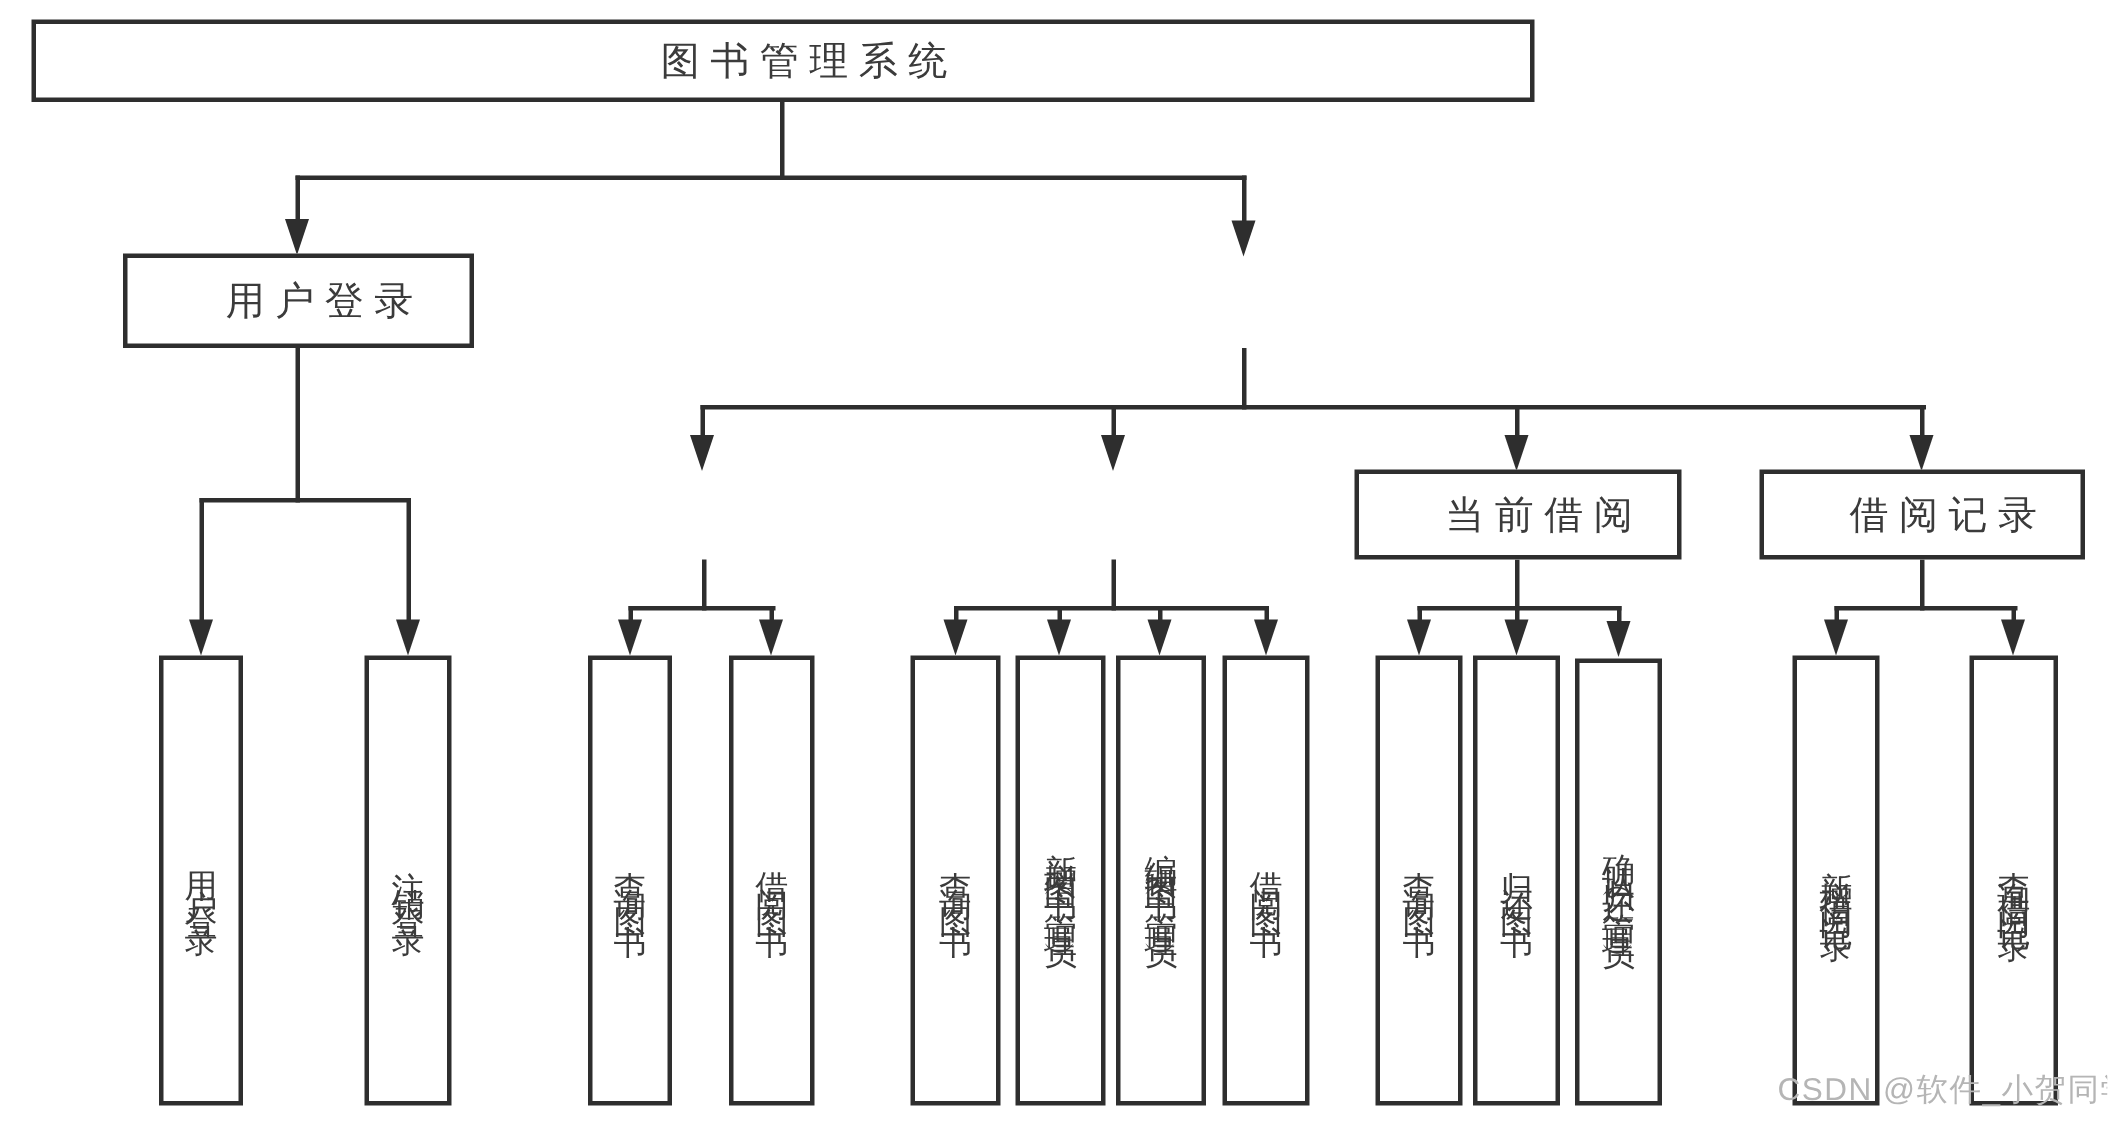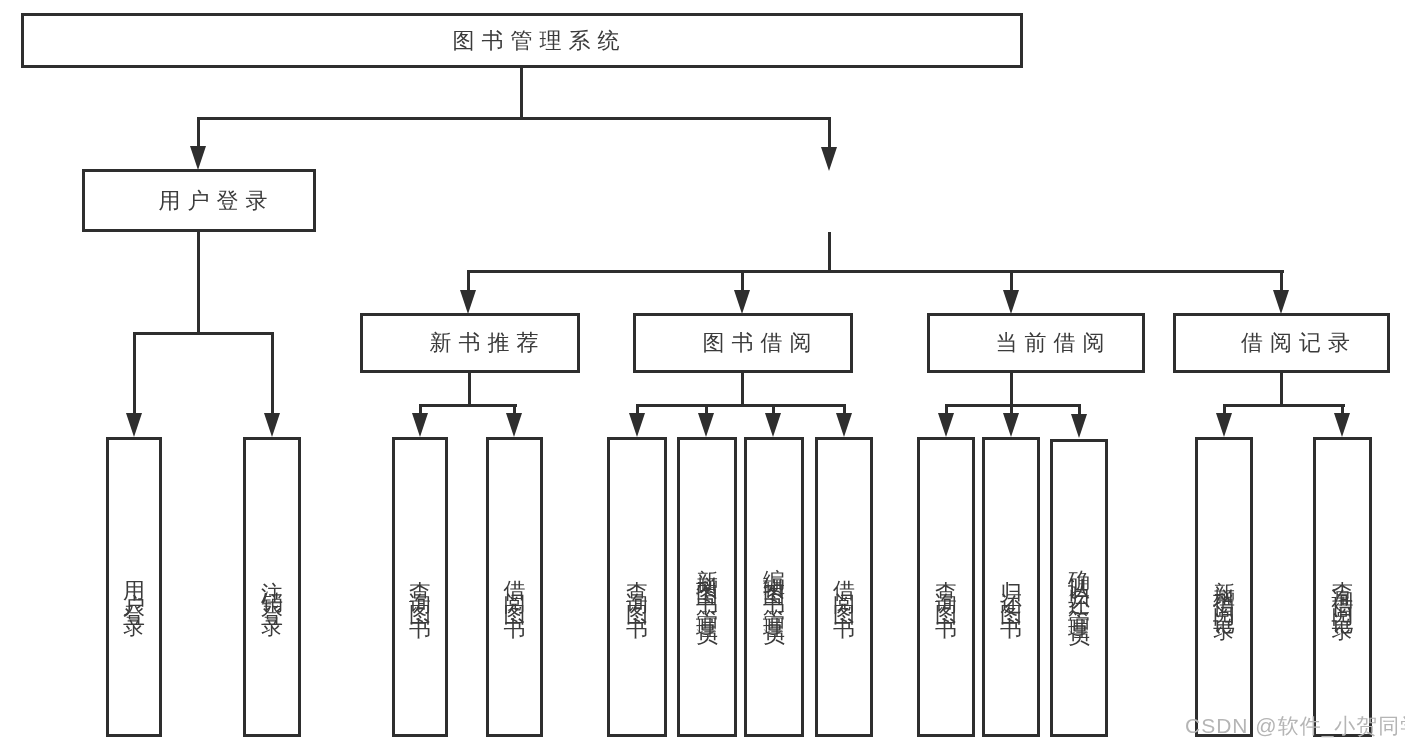--- a/index.html
+++ b/index.html
@@ -20,21 +20,21 @@
     background: #ffffff;
     border: 3px solid #2e2e2e;
     box-sizing: border-box;
     display: flex;
     align-items: center;
     justify-content: center;
     color: #3b3b3b;
     z-index: 2;
   }
   .hbox {
-    font-size: 22px;
+    font-size: 26px;
     letter-spacing: 7px;
     text-indent: 7px;
     white-space: nowrap;
     padding-left: 28px;
   }
   .vbox {
     writing-mode: vertical-rl;
     text-orientation: mixed;
     font-size: 22px;
     letter-spacing: 12px;
@@ -98,27 +98,21 @@
   <div class="line" style="left:467px; top:270px; width:817px; height:3px;"></div>
   <div class="line" style="left:467px; top:270px; width:3px; height:22px;"></div>
   <div class="arrow" style="left:460px; top:290px;"></div>
   <div class="line" style="left:741px; top:270px; width:3px; height:22px;"></div>
   <div class="arrow" style="left:734px; top:290px;"></div>
   <div class="line" style="left:1010px; top:270px; width:3px; height:22px;"></div>
   <div class="arrow" style="left:1003px; top:290px;"></div>
   <div class="line" style="left:1280px; top:270px; width:3px; height:22px;"></div>
   <div class="arrow" style="left:1273px; top:290px;"></div>
 
-  <div class="box hbox" style="left:360px; top:313px; width:220px; height:60px;">
-    <span>新书推荐</span>
-  </div>
-  <div class="box hbox" style="left:633px; top:313px; width:220px; height:60px;">
-    <span>图书借阅</span>
-  </div>
-  <div class="box hbox" style="left:903px; top:313px; width:218px; height:60px;margin-left:24px;">
+  <div class="box hbox" style="left:903px; top:313px; width:218px; height:60px;">
     <span>当前借阅</span>
   </div>
   <div class="box hbox" style="left:1173px; top:313px; width:217px; height:60px;">
     <span>借阅记录</span>
   </div>
 
   <div class="line" style="left:468px; top:373px; width:3px; height:34px;"></div>
   <div class="line" style="left:419px; top:404px; width:98px; height:3px;"></div>
   <div class="line" style="left:419px; top:404px; width:3px; height:11px;"></div>
   <div class="arrow" style="left:412px; top:413px;"></div>

